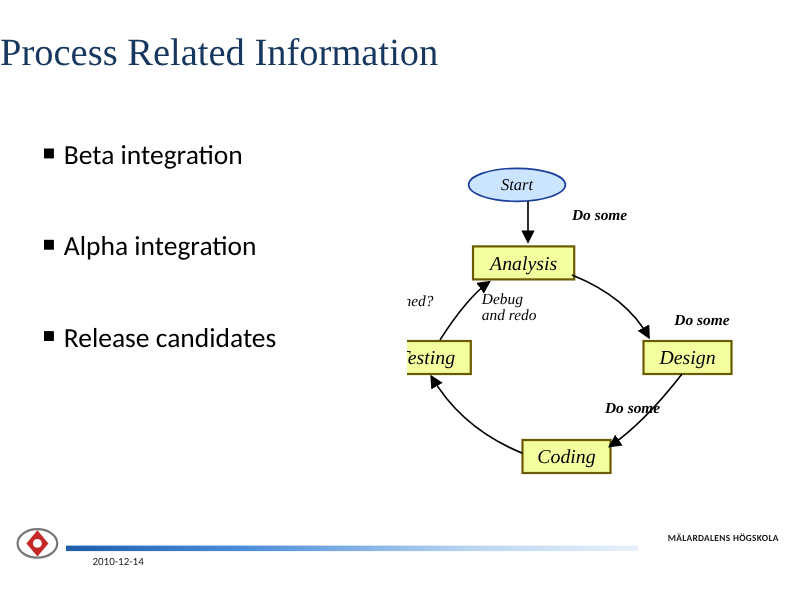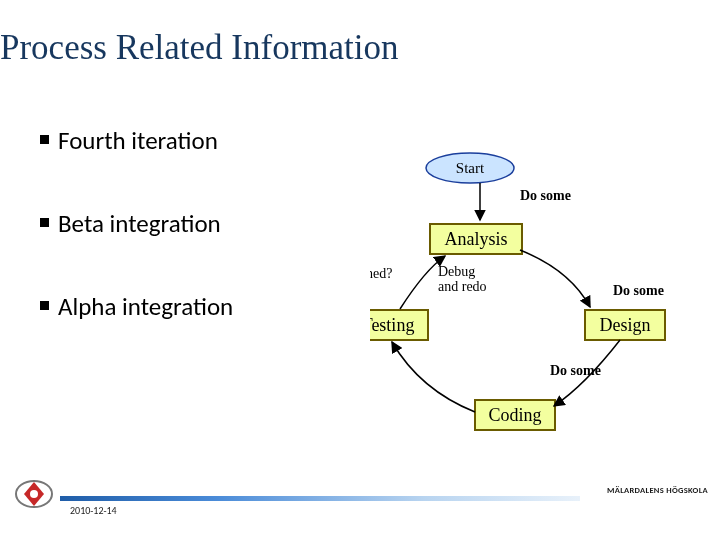--- a/index.html
+++ b/index.html
@@ -40,39 +40,40 @@
     width: 9px;
     height: 9px;
     background: #000;
   }
   .diagram {
     position: absolute;
     left: 370px;
     top: 150px;
     width: 340px;
     height: 310px;
+    font-style: italic;
   }
   .footer {
     position: absolute;
     left: 0;
     bottom: 18px;
     width: 720px;
     height: 42px;
   }
   .footer-line {
     position: absolute;
     left: 60px;
     right: 140px;
     top: 16px;
     height: 5px;
     background: linear-gradient(to right, #1F5DA8 0%, #4A8BD8 30%, #B8D4F0 70%, #E8F1FA 100%);
   }
   .footer-date {
     position: absolute;
-    left: 70px;
+    left: 84px;
     top: 24px;
     font-size: 10px;
     color: #222;
   }
   .logo-left {
     position: absolute;
     left: 14px;
     bottom: 12px;
     width: 40px;
     height: 32px;
@@ -95,23 +96,23 @@
     white-space: nowrap;
     text-align: center;
   }
 </style>
 </head>
 <body>
 
 <h1 class="title">Process Related Information</h1>
 
 <ul class="bullets">
-  <li>Fourth iteration</li>
   <li>Beta integration</li>
   <li>Alpha integration</li>
+  <li>Release candidates</li>
 </ul>
 
 <div class="diagram">
 <svg width="340" height="310" viewBox="0 0 340 310" font-family="'Times New Roman', serif">
   <defs>
     <marker id="arr" markerWidth="8" markerHeight="8" refX="7" refY="4" orient="auto">
       <path d="M0,0 L8,4 L0,8 Z" fill="#000"></path>
     </marker>
   </defs>
 

